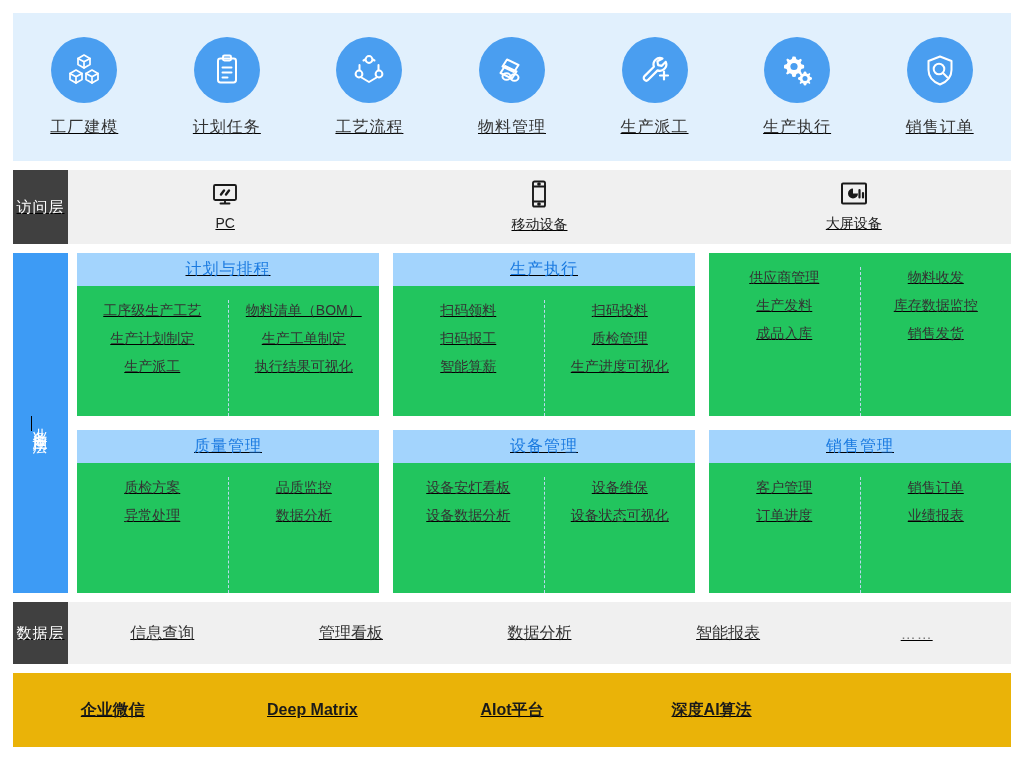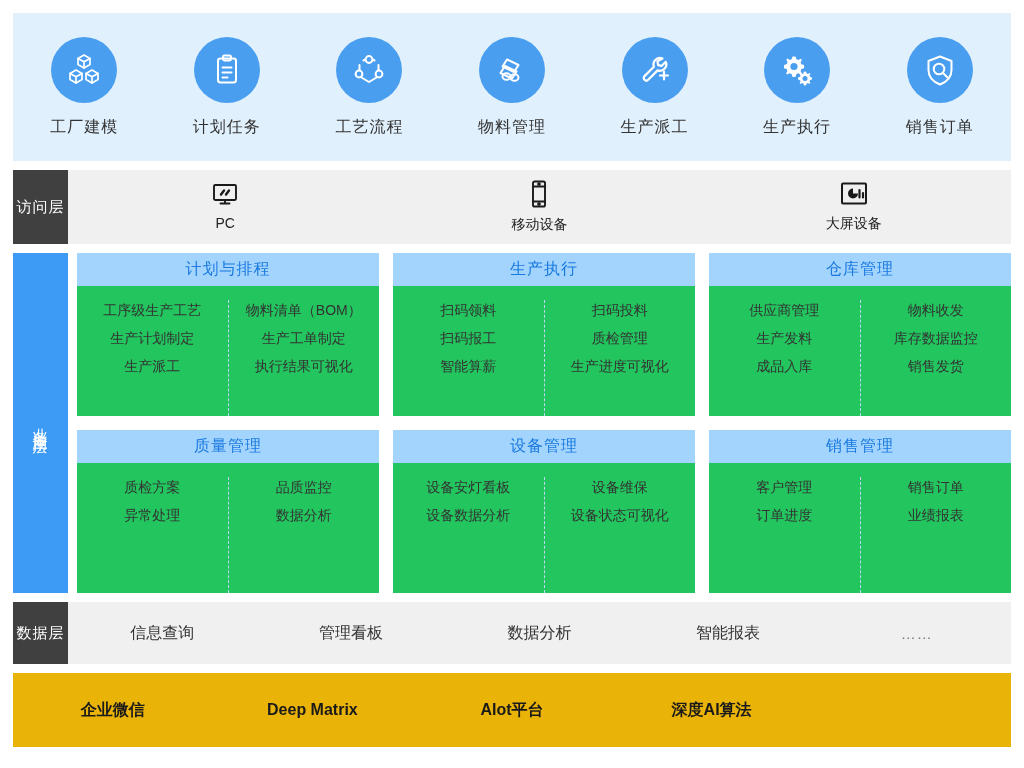--- a/index.html
+++ b/index.html
@@ -9,20 +9,21 @@
     font-family:"Liberation Sans","DejaVu Sans",sans-serif;
     overflow:hidden;
   }
   .page{
     position:relative;
     width:1024px;height:664px;
     box-sizing:border-box;
     padding:13px;
     display:flex;
     flex-direction:column;
+    text-decoration:underline;
   }
 
   
   .top-banner{
     background:#e1f0fd;
     height:148px;
     display:flex;
     align-items:center;
     justify-content:space-around;
     flex:0 0 auto;
@@ -341,21 +342,20 @@
             </div>
             <div class="card-col">
               <span class="card-item">扫码投料</span>
               <span class="card-item">质检管理</span>
               <span class="card-item">生产进度可视化</span>
             </div>
           </div>
         </div>
 
         <div class="card">
-          <div class="card-head">仓库管理</div>
           <div class="card-body">
             <div class="card-col">
               <span class="card-item">供应商管理</span>
               <span class="card-item">生产发料</span>
               <span class="card-item">成品入库</span>
             </div>
             <div class="card-col">
               <span class="card-item">物料收发</span>
               <span class="card-item">库存数据监控</span>
               <span class="card-item">销售发货</span>

